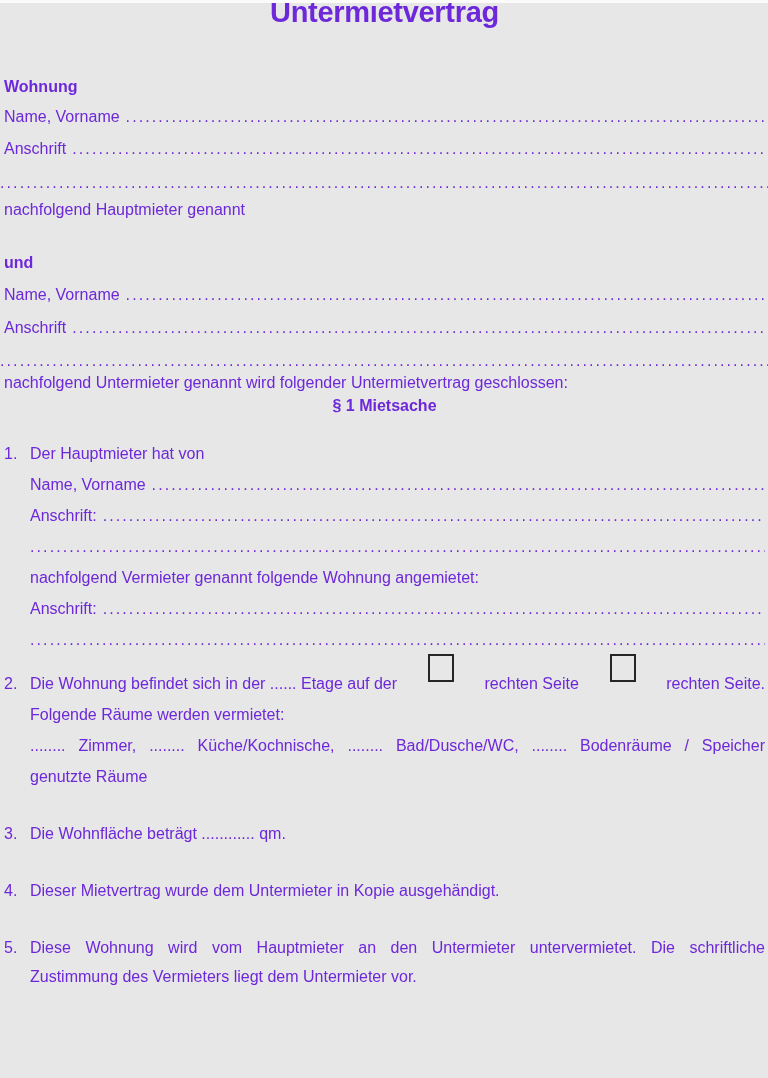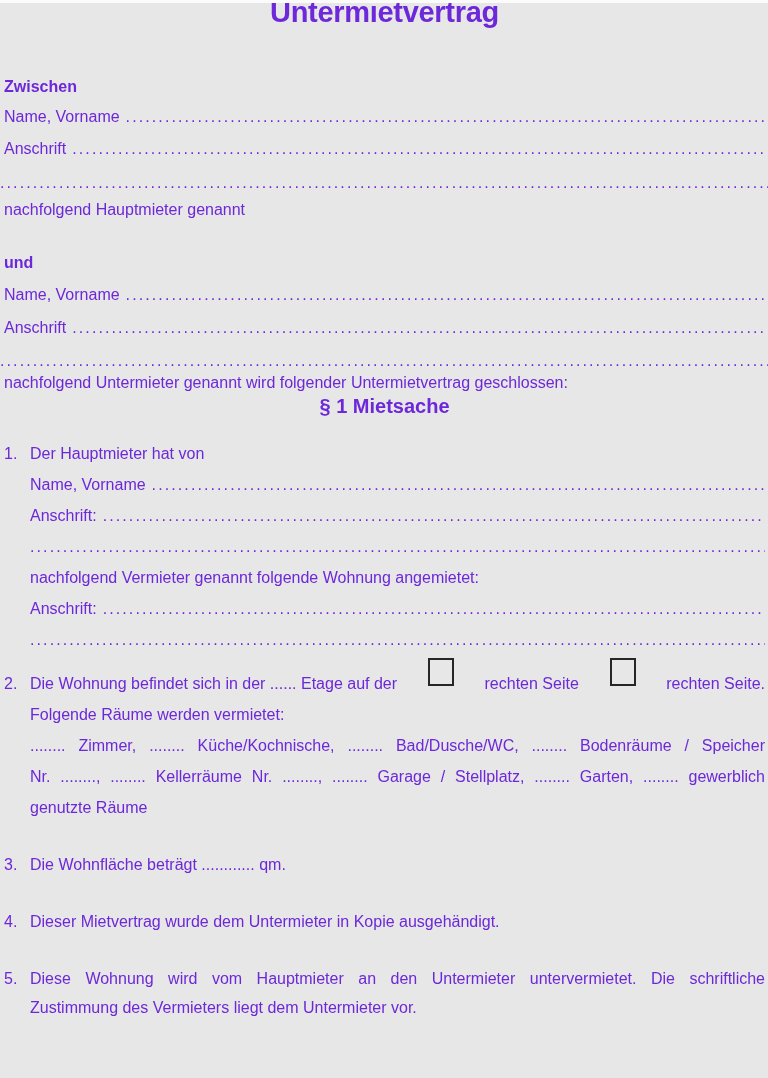--- a/index.html
+++ b/index.html
@@ -13,21 +13,21 @@
     overflow:hidden;
     font-family:"Liberation Sans","DejaVu Sans",sans-serif;
     font-size:16px;
     color:#6d28d9;
   }
   h1.title{
     font-size:29px;line-height:30px;font-weight:700;
     text-align:center;margin:-6px 0 0 0;letter-spacing:-0.3px;
   }
   h2.sec{
-    font-size:20px;line-height:26px;font-weight:700;
+    font-size:16px;line-height:26px;font-weight:700;
     text-align:center;margin:0;
   }
   .b{font-weight:700;}
   .line{line-height:20px;}
   .row{display:flex;align-items:baseline;line-height:20px;}
   .lbl{white-space:nowrap;flex:0 0 auto;}
   .leader{
     flex:1 1 auto;overflow:hidden;white-space:nowrap;
     letter-spacing:2.1px;margin-left:6px;
   }
@@ -35,42 +35,42 @@
   .full{margin-left:-4px;margin-right:-3px;}
   .item{position:relative;padding-left:26px;}
   .num{position:absolute;left:0;top:0;line-height:20px;}
   .mb{margin-bottom:11px;}
   .mb9{margin-bottom:9px;}
   .jl{
     line-height:20px;text-align:justify;text-align-last:justify;
     white-space:nowrap;overflow:hidden;
   }
   .cbrow{
-    display:flex;justify-content:space-between;align-items:center;
+    display:flex;justify-content:space-between;align-items:flex-end;
     height:20px;line-height:20px;
   }
   .cbrow .txt{white-space:nowrap;flex:0 0 auto;}
   .cb{
     flex:0 0 auto;width:22px;height:24px;
     border:2px solid #262626;background:transparent;
     position:relative;top:-12px;
   }
   .mt2{margin-top:2px;}  .mt7{margin-top:7px;}   .mt10{margin-top:10px;}
   .mt12{margin-top:12px;}.mt13{margin-top:13px;} .mt14{margin-top:14px;}
   .mt24{margin-top:24px;}.mt25{margin-top:25px;} .mt33{margin-top:33px;}
   .mt37{margin-top:37px;}.mt50{margin-top:50px;} .mt60{margin-top:60px;}
 </style>
 </head>
 <body>
 
 <div class="page">
 
   <h1 class="title">Untermietvertrag</h1>
 
-  <div class="line b mt50">Zwischen</div>
+  <div class="line b mt50">Wohnung</div>
 
   <div class="row mt10">
     <span class="lbl">Name, Vorname</span>
     <span class="leader">................................................................................................................................................................</span>
   </div>
 
   <div class="row mt12">
     <span class="lbl">Anschrift</span>
     <span class="leader">................................................................................................................................................................</span>
   </div>
@@ -129,21 +129,20 @@
     <span class="num">2.</span>
     <div class="cbrow mb">
       <span class="txt">Die Wohnung befindet sich in der ...... Etage auf der</span>
       <span class="cb"></span>
       <span class="txt">rechten Seite</span>
       <span class="cb"></span>
       <span class="txt">rechten Seite.</span>
     </div>
     <div class="line mb">Folgende Räume werden vermietet:</div>
     <div class="jl mb">........ Zimmer, ........ Küche/Kochnische, ........ Bad/Dusche/WC, ........ Bodenräume / Speicher</div>
-    <div class="jl mb">Nr. ........, ........ Kellerräume Nr. ........, ........ Garage / Stellplatz, ........ Garten, ........ gewerblich</div>
     <div class="line">genutzte Räume</div>
   </div>
 
   <div class="item mt37">
     <span class="num">3.</span>
     <div class="line">Die Wohnfläche beträgt ............ qm.</div>
   </div>
 
   <div class="item mt37">
     <span class="num">4.</span>

